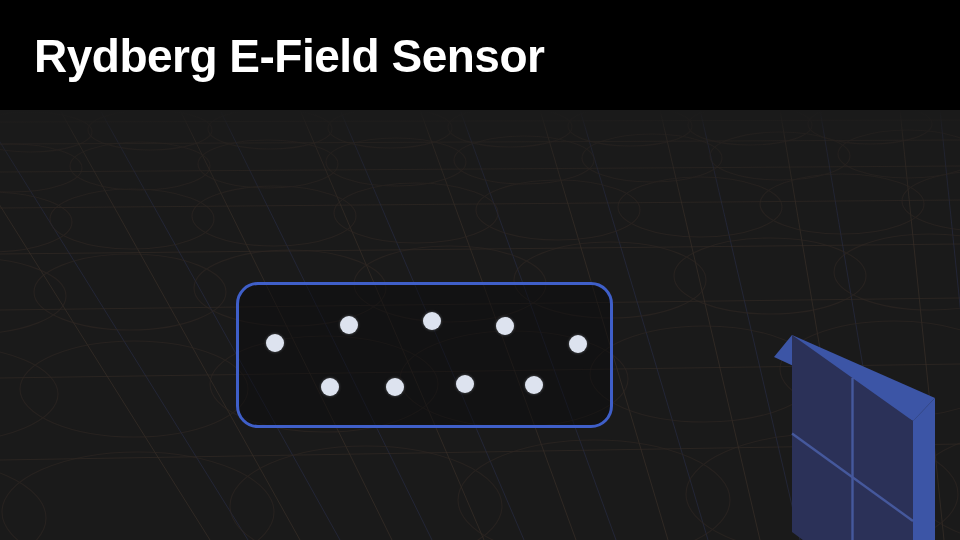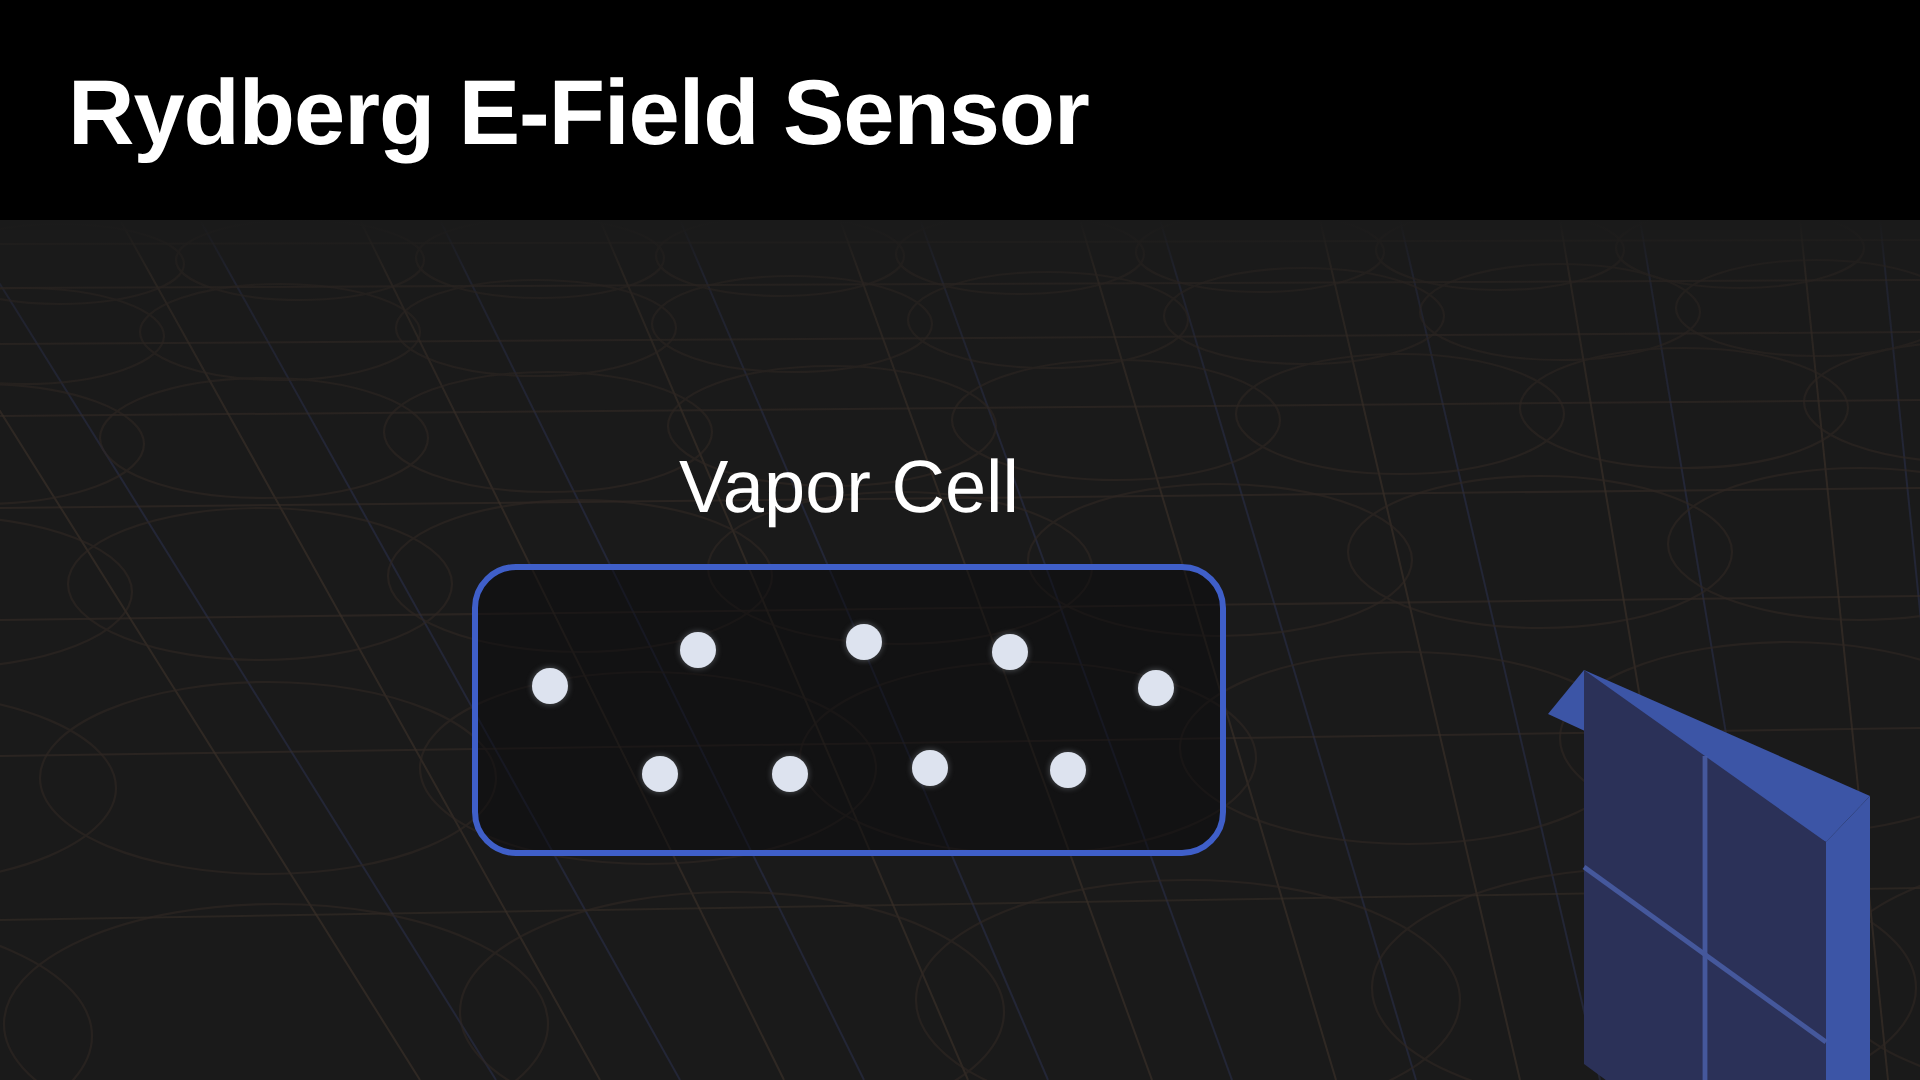--- a/index.html
+++ b/index.html
@@ -220,21 +220,20 @@
         <ellipse cx="138" cy="402" rx="136" ry="60"></ellipse>
         <ellipse cx="366" cy="396" rx="136" ry="60"></ellipse>
         <ellipse cx="594" cy="390" rx="136" ry="60"></ellipse>
         <ellipse cx="822" cy="384" rx="136" ry="60"></ellipse>
         <ellipse cx="1050" cy="378" rx="136" ry="60"></ellipse>
       </g>
       <rect x="0" y="0" width="960" height="120" fill="url(#fadeTop)"></rect>
     </svg>
 
     <div id="vapor-cell-group">
-      <div id="vapor-cell-label">Vapor Cell</div>
 
       <div id="vapor-cell-box">
         <div class="atom-dot" style="left:27px;  top:49px;"></div>
         <div class="atom-dot" style="left:101px; top:31px;"></div>
         <div class="atom-dot" style="left:184px; top:27px;"></div>
         <div class="atom-dot" style="left:257px; top:32px;"></div>
         <div class="atom-dot" style="left:330px; top:50px;"></div>
         <div class="atom-dot" style="left:82px;  top:93px;"></div>
         <div class="atom-dot" style="left:147px; top:93px;"></div>
         <div class="atom-dot" style="left:217px; top:90px;"></div>

